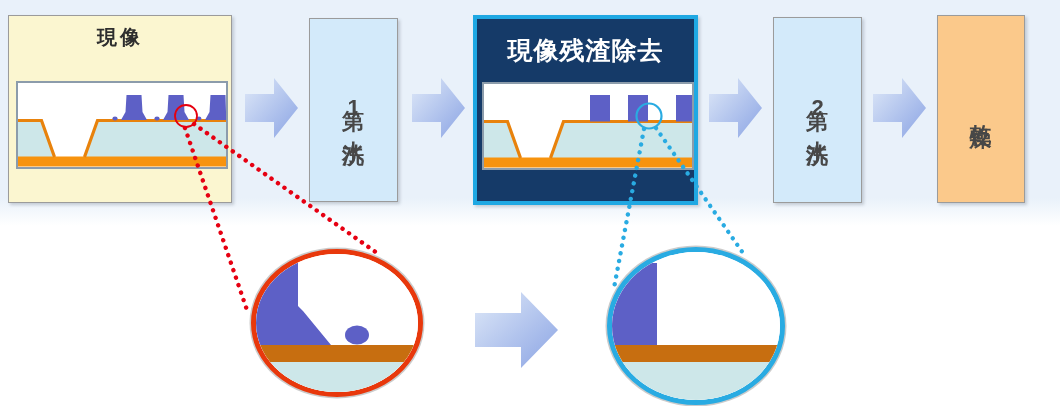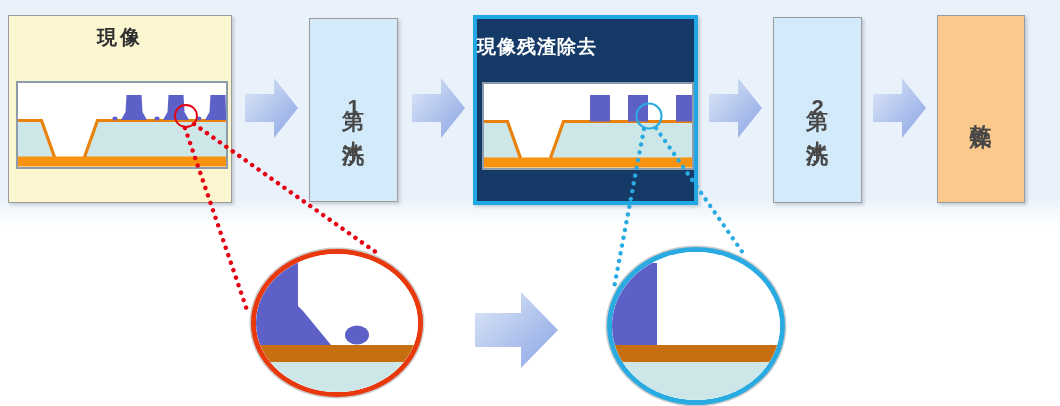--- a/index.html
+++ b/index.html
@@ -18,21 +18,21 @@
   .panel{position:absolute;background:#fff;border:2px solid #8c9cab;box-sizing:border-box;}
   #panel-develop{left:7px;top:65px;width:212px;height:88px;}
   #panel-residue{left:5px;top:63px;width:212px;height:88px;}
   .vbox{display:flex;align-items:center;justify-content:center;background:#d3eafa;}
   #box-rinse1{left:309px;top:18px;width:89px;height:184px;}
   #box-rinse2{left:773px;top:17px;width:89px;height:186px;}
   #box-dry{left:937px;top:15px;width:88px;height:188px;background:#fbc98b;display:flex;align-items:center;justify-content:center;}
   .vtext{writing-mode:vertical-rl;text-orientation:upright;font-size:22px;font-weight:bold;
          color:#474747;letter-spacing:3px;line-height:1.05;}
   #box-residue{left:473px;top:15px;width:225px;height:190px;background:#153a68;border:4px solid #1fa8e3;}
-  .h-title{margin-top:15px;color:#ffffff;font-size:19px;font-weight:bold;letter-spacing:1px;}
+  .h-title{margin-top:15px;text-align:center;color:#ffffff;font-size:25px;font-weight:bold;letter-spacing:1px;}
   .h-sub{text-align:center;color:#ffffff;font-size:12px;font-weight:bold;margin-top:2px;letter-spacing:.5px;}
   .arrow{position:absolute;}
   .circle{position:absolute;border-radius:50%;background:#fff;overflow:hidden;
           box-shadow:0 0 0 1.5px rgba(140,140,140,.45);}
   #circle-before{left:251px;top:249px;width:162px;height:138px;border:5px solid #e8380c;}
   #circle-after{left:607px;top:247px;width:168px;height:148px;border:5px solid #29abe2;}
   .circle svg{position:absolute;left:0;top:0;}
   .overlay{position:absolute;left:0;top:0;pointer-events:none;z-index:6;}
   .panel svg{display:block;}
 </style>

